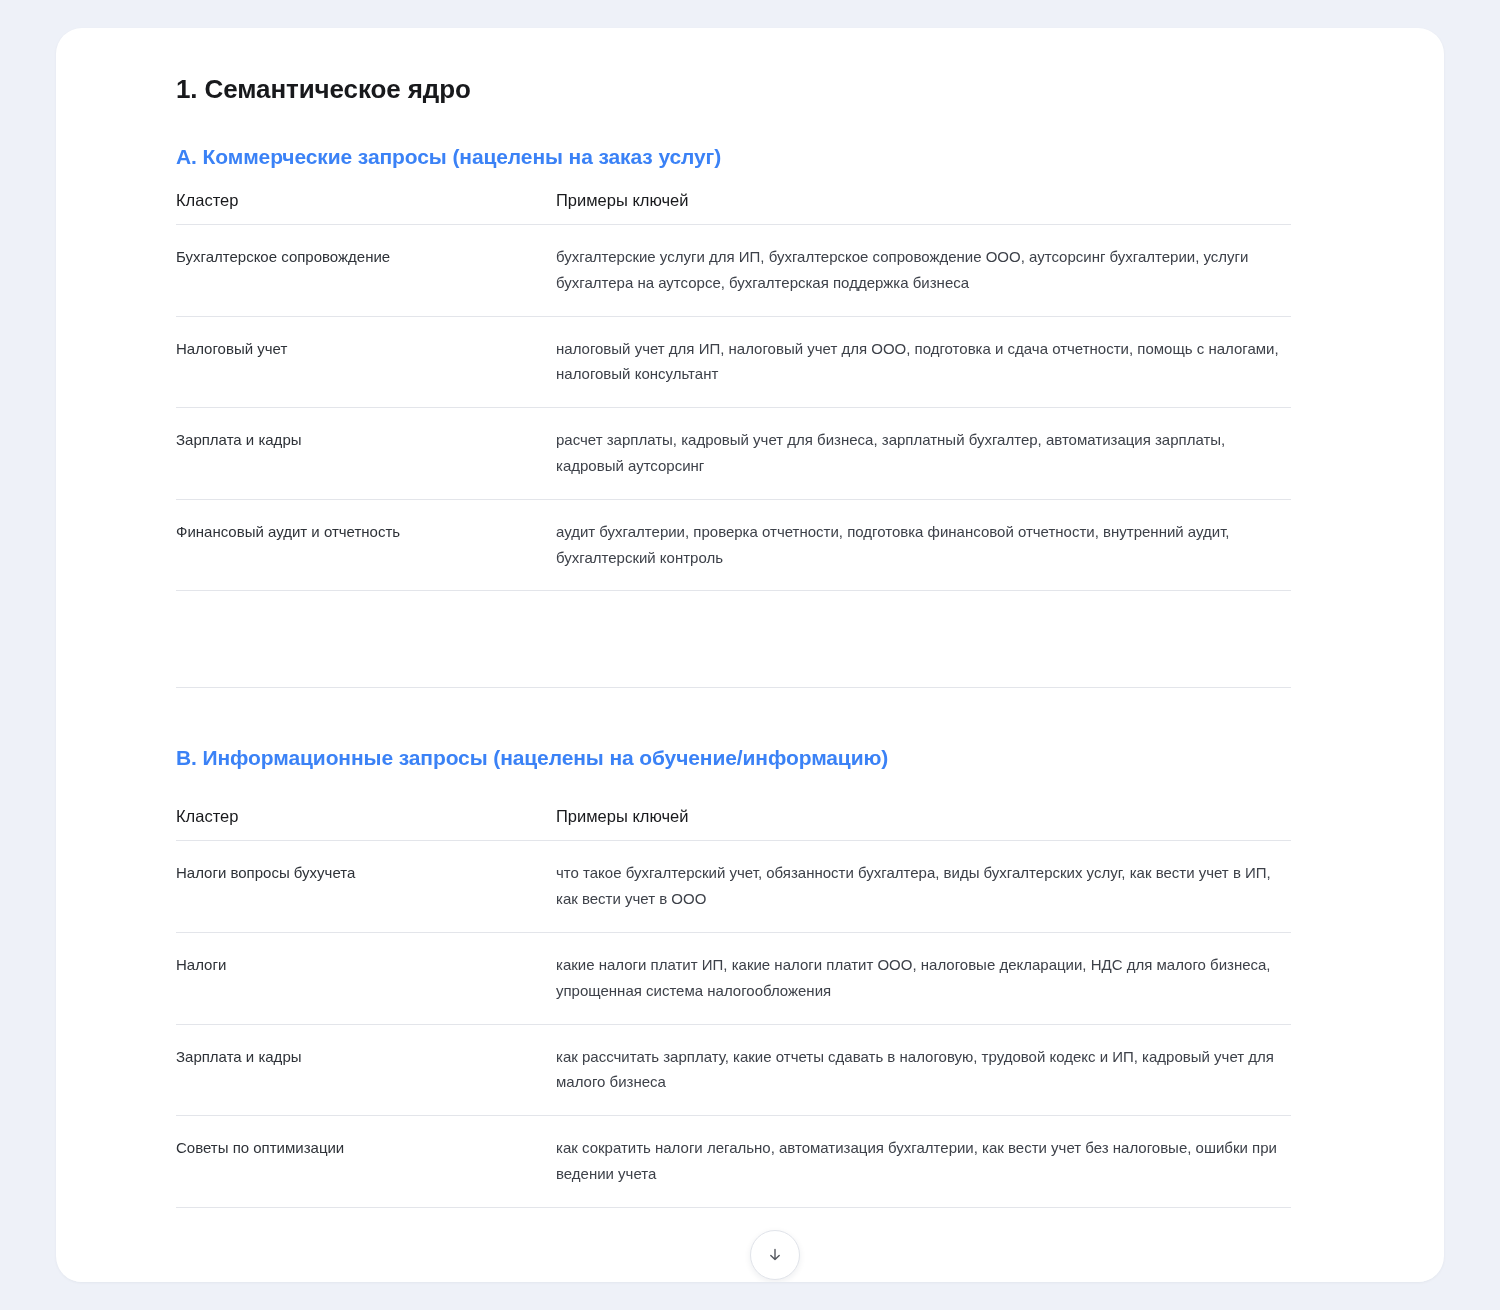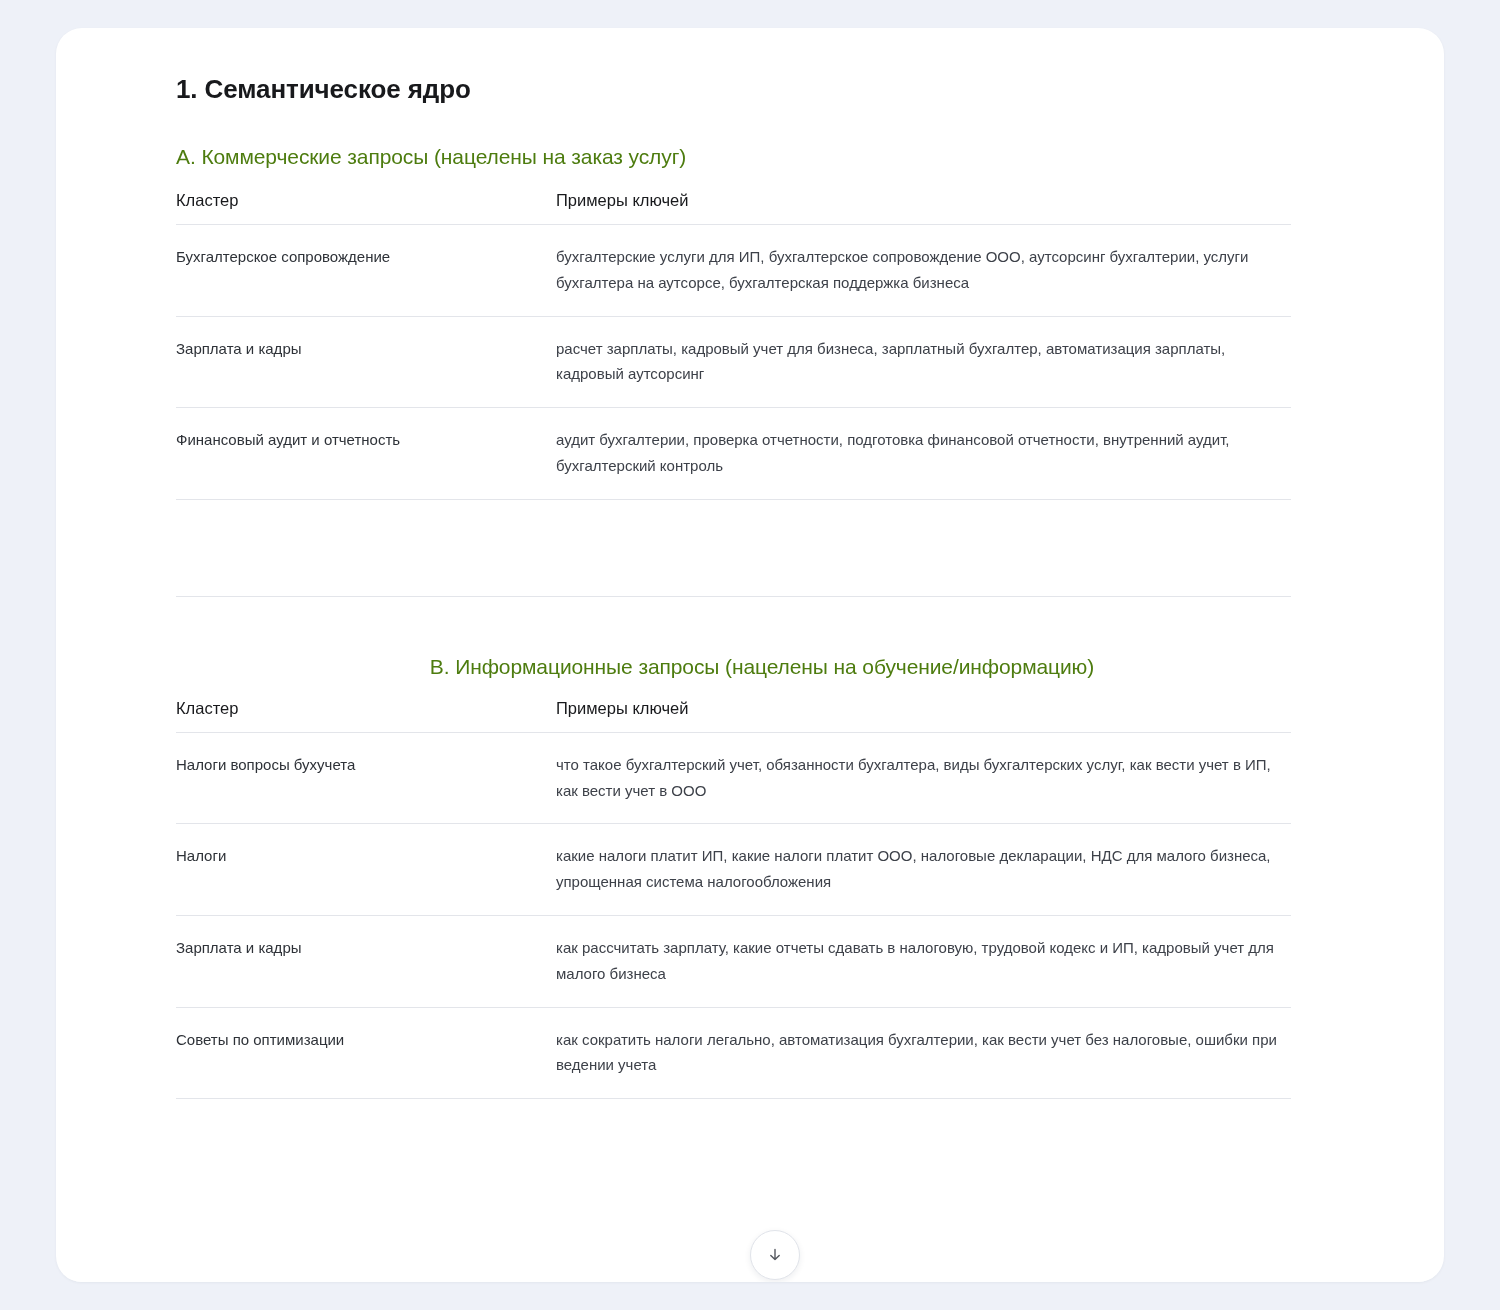--- a/index.html
+++ b/index.html
@@ -52,22 +52,22 @@
   h1.doc-title {
     font-size: 26px;
     font-weight: bold;
     color: #18191c;
     margin: 0 0 40px 0;
     letter-spacing: -0.1px;
   }
 
   h2.section-title {
     font-size: 21px;
-    font-weight: normal;
-    color: #4d7c0f;
+    font-weight: bold;
+    color: #3b82f6;
     margin: 0 0 22px 0;
     letter-spacing: -0.1px;
   }
 
   .tbl {
     width: 1115px;
     border-collapse: collapse;
     table-layout: fixed;
   }
 
@@ -106,22 +106,21 @@
     height: 1px;
     background: #e3e5ea;
     margin: 96px 0 0 0;
   }
 
   .section-gap-b {
     margin-top: 58px;
   }
 
   .section-b h2.section-title {
-    margin-bottom: 20px;
-    text-align: center;
+    margin-bottom: 37px;
   }
 
   .scroll-btn {
     position: absolute;
     left: 694px;
     top: 1202px;
     width: 48px;
     height: 48px;
     border-radius: 50%;
     background: #ffffff;
@@ -167,20 +166,24 @@
                 <th>Кластер</th>
                 <th>Примеры ключей</th>
               </tr>
             </thead>
             <tbody>
               <tr>
                 <td class="cluster">Бухгалтерское сопровождение</td>
                 <td>бухгалтерские услуги для ИП, бухгалтерское сопровождение ООО, аутсорсинг бухгалтерии, услуги бухгалтера на аутсорсе, бухгалтерская поддержка бизнеса</td>
               </tr>
               <tr>
+                <td class="cluster">Налоговый учет</td>
+                <td>налоговый учет для ИП, налоговый учет для ООО, подготовка и сдача отчетности, помощь с налогами, налоговый консультант</td>
+              </tr>
+              <tr>
                 <td class="cluster">Зарплата и кадры</td>
                 <td>расчет зарплаты, кадровый учет для бизнеса, зарплатный бухгалтер, автоматизация зарплаты, кадровый аутсорсинг</td>
               </tr>
               <tr>
                 <td class="cluster">Финансовый аудит и отчетность</td>
                 <td>аудит бухгалтерии, проверка отчетности, подготовка финансовой отчетности, внутренний аудит, бухгалтерский контроль</td>
               </tr>
             </tbody>
           </table>
         </div>

